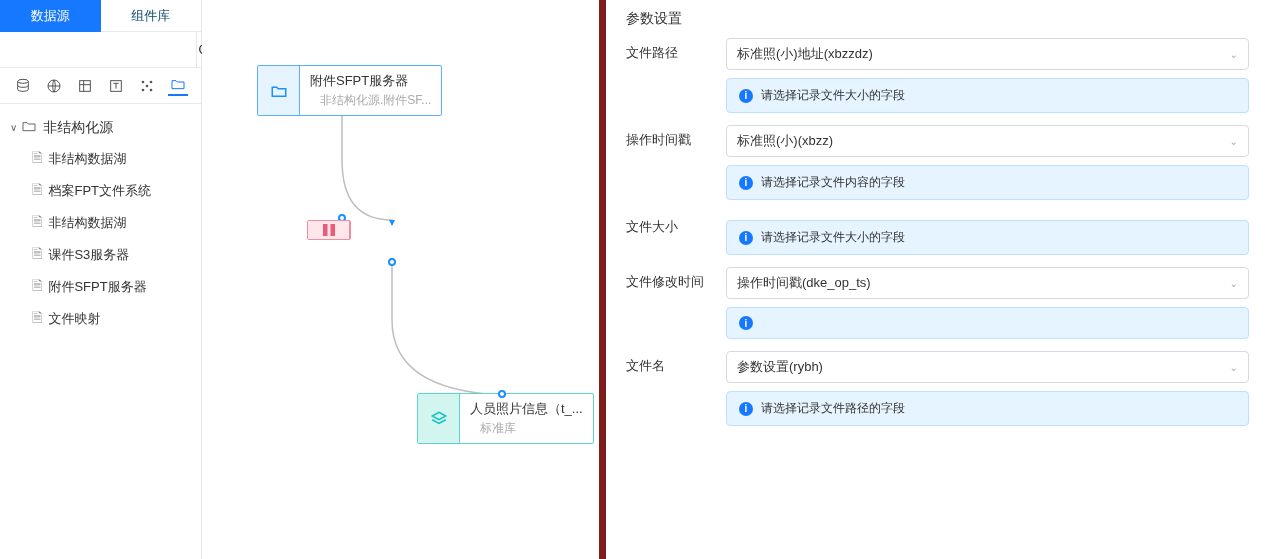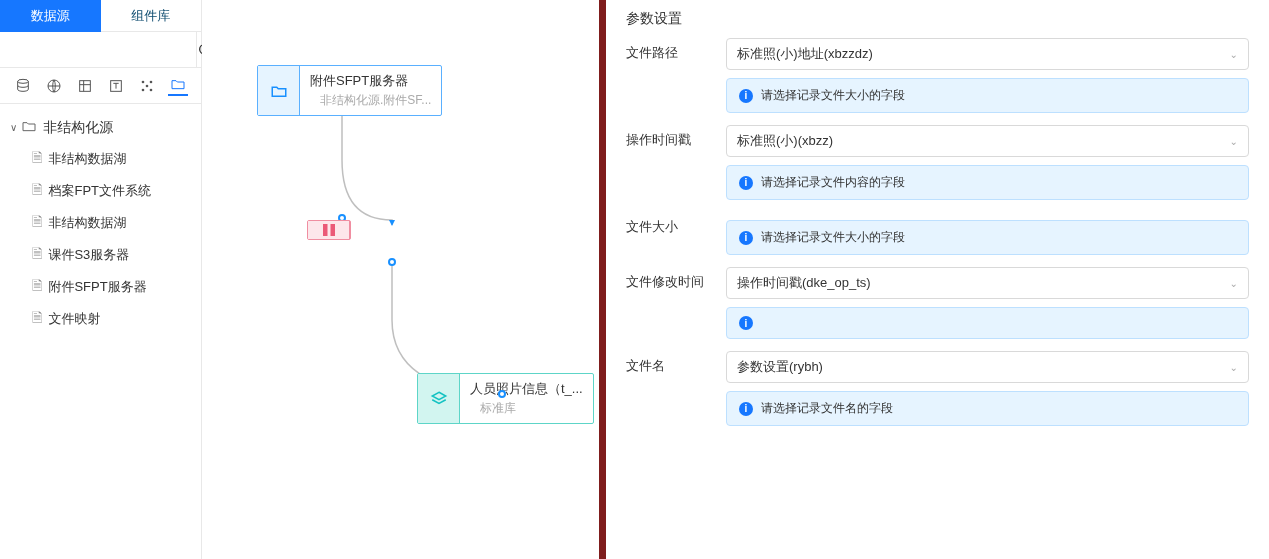--- a/index.html
+++ b/index.html
@@ -179,21 +179,21 @@
     <div class="node node-pink" style="left:105px; top:220px;">
       <div class="node-icon">
         <svg width="18" height="18" viewBox="0 0 24 24" fill="currentColor">
             <rect x="4" y="4" width="6" height="16"></rect>
             <rect x="14" y="4" width="6" height="16"></rect>
           </svg>
       </div>
     </div>
     <div class="port" style="left:186px; top:258px;"></div>
 
-    <div class="node node-teal" style="left:215px; top:373px;">
+    <div class="node node-teal" style="left:215px; top:393px;">
       <div class="node-icon">
         <svg width="18" height="18" viewBox="0 0 24 24" fill="none" stroke="currentColor" stroke-width="2">
             <path d="M12 3l9 5-9 5-9-5 9-5z"></path>
             <path d="M3 13l9 5 9-5"></path>
           </svg>
       </div>
       <div class="node-body">
         <div class="node-title">人员照片信息（t_...</div>
         <div class="node-sub">标准库</div>
       </div>
@@ -258,20 +258,20 @@
 
       <div class="form-row">
         <div class="form-label">文件名</div>
         <div class="form-control">
           <div class="select">
             <span class="sel-text">参数设置(rybh)</span>
             <span class="chev-d">⌄</span>
           </div>
           <div class="hint">
             <span class="info-ic">i</span>
-            <span>请选择记录文件名的字段</span>
+            <span>请选择记录文件路径的字段</span>
           </div>
         </div>
       </div>
 
     </div>
   </div>
 </div>
 
 </body></html>

